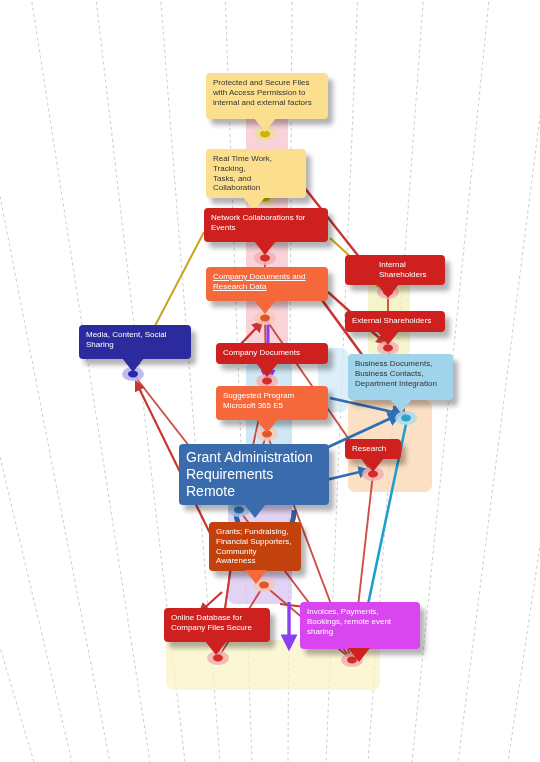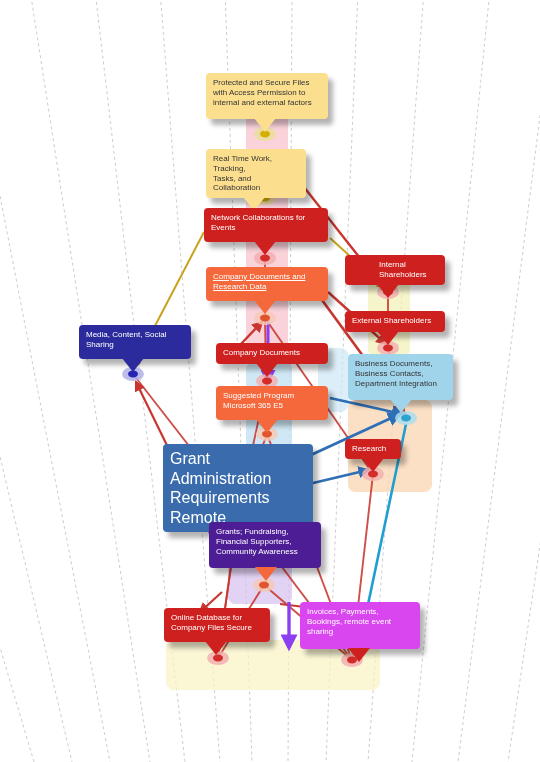--- a/index.html
+++ b/index.html
@@ -29,21 +29,21 @@
   }
   .lbl .tail{
     position:absolute;
     left:50%;
     bottom:-13px;
     margin-left:-11px;
     width:0;height:0;
     border-left:11px solid transparent;
     border-right:11px solid transparent;
   }
-  .lbl.big{font-size:16px;}
+  .lbl.big{font-size:14px;margin-left:16px;}
   .lbl.sm{font-size:8px;}
 </style>
 </head>
 <body>
 
 <div id="stage">
 
   <svg id="bg-lines" viewBox="0 0 540 762" preserveAspectRatio="none">
     <g stroke="#bcbcc2" stroke-width="0.9" stroke-dasharray="3 3" fill="none" opacity="0.85">
       <path d="M -40 -10 L 110 762"></path>
@@ -225,21 +225,21 @@
 Tasks, and Collaboration</span><span class="tail" style="border-top: 14px solid rgb(251, 223, 142); left: calc(50% - 2px);"></span></div>
       <div class="lbl sm" style="left: 204px; top: 208px; width: 124px; min-height: 34px; background: rgb(207, 32, 32); color: rgb(255, 255, 255);"><span>Network Collaborations for
 Events</span><span class="tail" style="border-top: 14px solid rgb(207, 32, 32); left: calc(50% - 1px);"></span></div>
       <div class="lbl sm" style="left: 206px; top: 267px; width: 122px; min-height: 34px; background: rgb(244, 104, 60); color: rgb(255, 255, 255); text-decoration: underline;"><span>Company Documents and
 Research Data</span><span class="tail" style="border-top: 14px solid rgb(244, 104, 60); left: calc(50% - 2px);"></span></div>
       <div class="lbl sm" style="left: 216px; top: 343px; width: 112px; min-height: 21px; background: rgb(207, 32, 32); color: rgb(255, 255, 255);"><span>Company Documents</span><span class="tail" style="border-top: 14px solid rgb(207, 32, 32); left: calc(50% - 5px);"></span></div>
       <div class="lbl sm" style="left: 216px; top: 386px; width: 112px; min-height: 34px; background: rgb(244, 104, 60); color: rgb(255, 255, 255);"><span>Suggested Program
 Microsoft 365 E5</span><span class="tail" style="border-top: 14px solid rgb(244, 104, 60); left: calc(50% - 5px);"></span></div>
       <div class="lbl big" style="left: 163px; top: 444px; width: 150px; min-height: 47px; background: rgb(58, 108, 173); color: rgb(255, 255, 255);"><span>Grant Administration
 Requirements Remote</span><span class="tail" style="border-top: 14px solid rgb(58, 108, 173); left: calc(50% + 1px);"></span></div>
-      <div class="lbl sm" style="left: 209px; top: 522px; width: 112px; min-height: 46px; background: #4c1d95; color: rgb(255, 255, 255);"><span>Grants; Fundraising,
+      <div class="lbl sm" style="left: 209px; top: 522px; width: 92px; min-height: 46px; background: #c2410c; color: rgb(255, 255, 255);"><span>Grants; Fundraising,
 Financial Supporters,
 Community Awareness</span><span class="tail" style="border-top: 14px solid rgb(244, 104, 60); left: calc(50% + 1px);"></span></div>
       <div class="lbl sm" style="left: 164px; top: 608px; width: 106px; min-height: 34px; background: rgb(207, 32, 32); color: rgb(255, 255, 255);"><span>Online Database for
 Company Files Secure</span><span class="tail" style="border-top: 14px solid rgb(207, 32, 32); left: calc(50% - 1px);"></span></div>
       <div class="lbl sm" style="left: 300px; top: 602px; width: 120px; min-height: 47px; background: #d946ef; color: rgb(255, 255, 255);"><span>Invoices, Payments,
 Bookings, remote event
 sharing</span><span class="tail" style="border-top: 14px solid rgb(207, 32, 32); left: calc(50% - 1px);"></span></div>
       <div class="lbl sm" style="left: 79px; top: 325px; width: 112px; min-height: 34px; background: rgb(43, 43, 158); color: rgb(255, 255, 255);"><span>Media, Content, Social
 Sharing</span><span class="tail" style="border-top: 14px solid rgb(43, 43, 158); left: calc(50% - 2px);"></span></div>
       <div class="lbl sm" style="left: 345px; top: 255px; width: 100px; min-height: 21px; background: rgb(207, 32, 32); color: rgb(255, 255, 255); padding-left: 34px;"><span>Internal Shareholders</span><span class="tail" style="border-top: 14px solid rgb(207, 32, 32); left: calc(50% - 7px);"></span></div>

